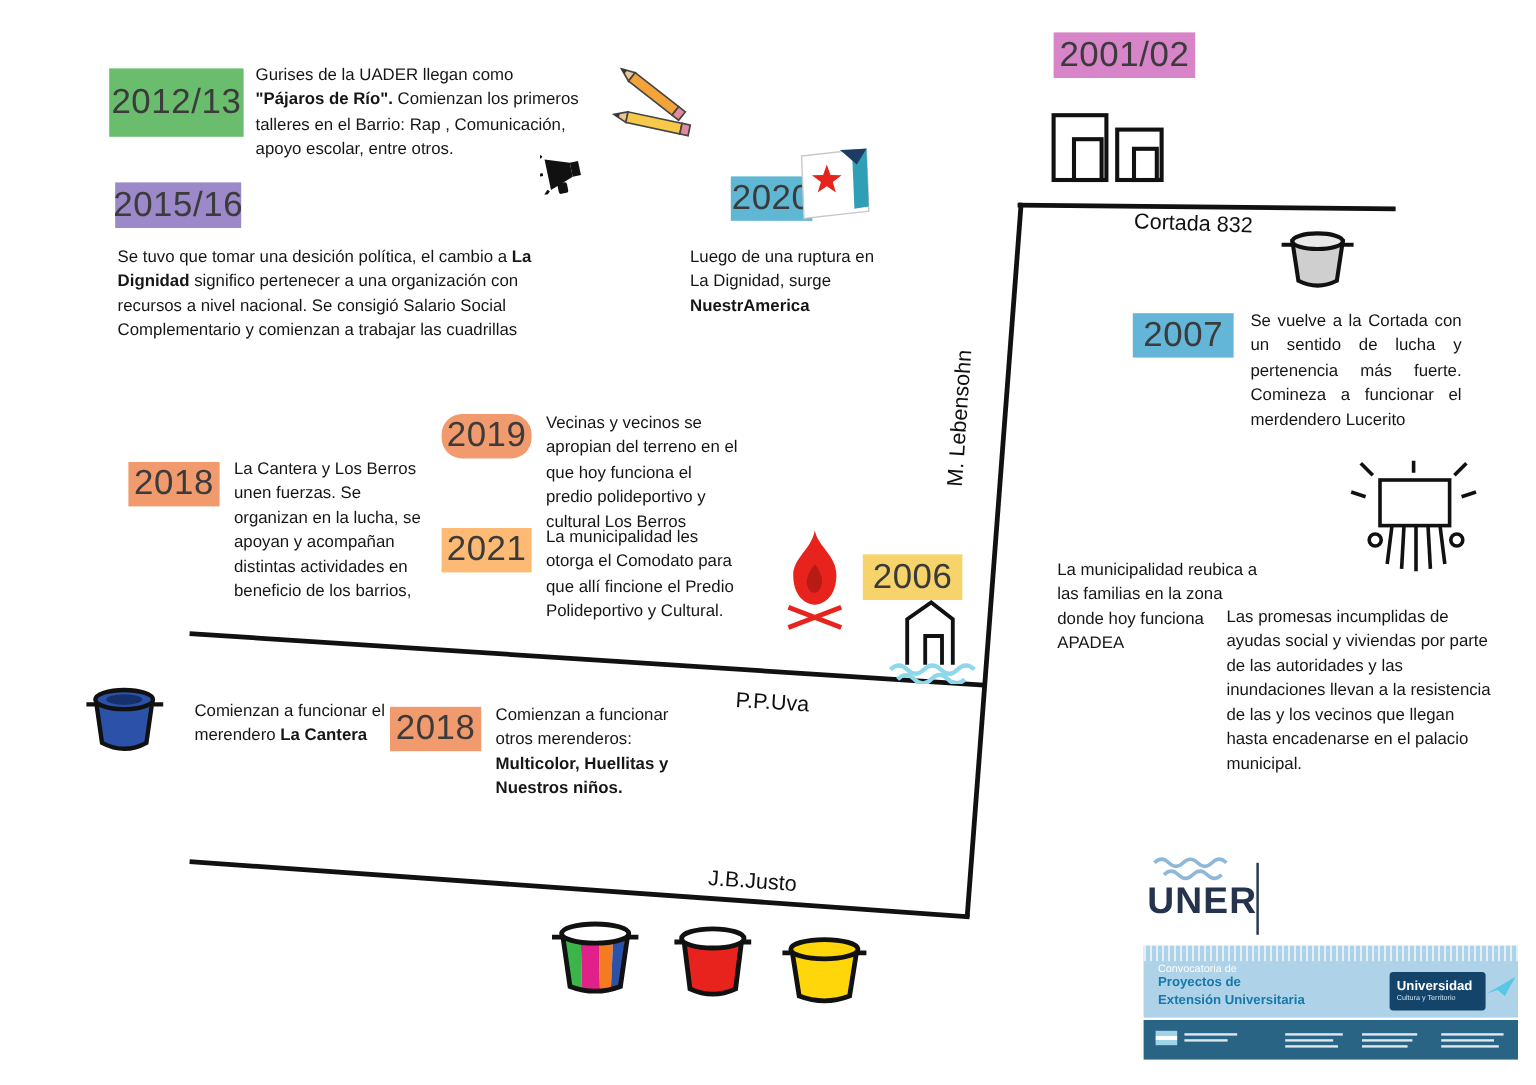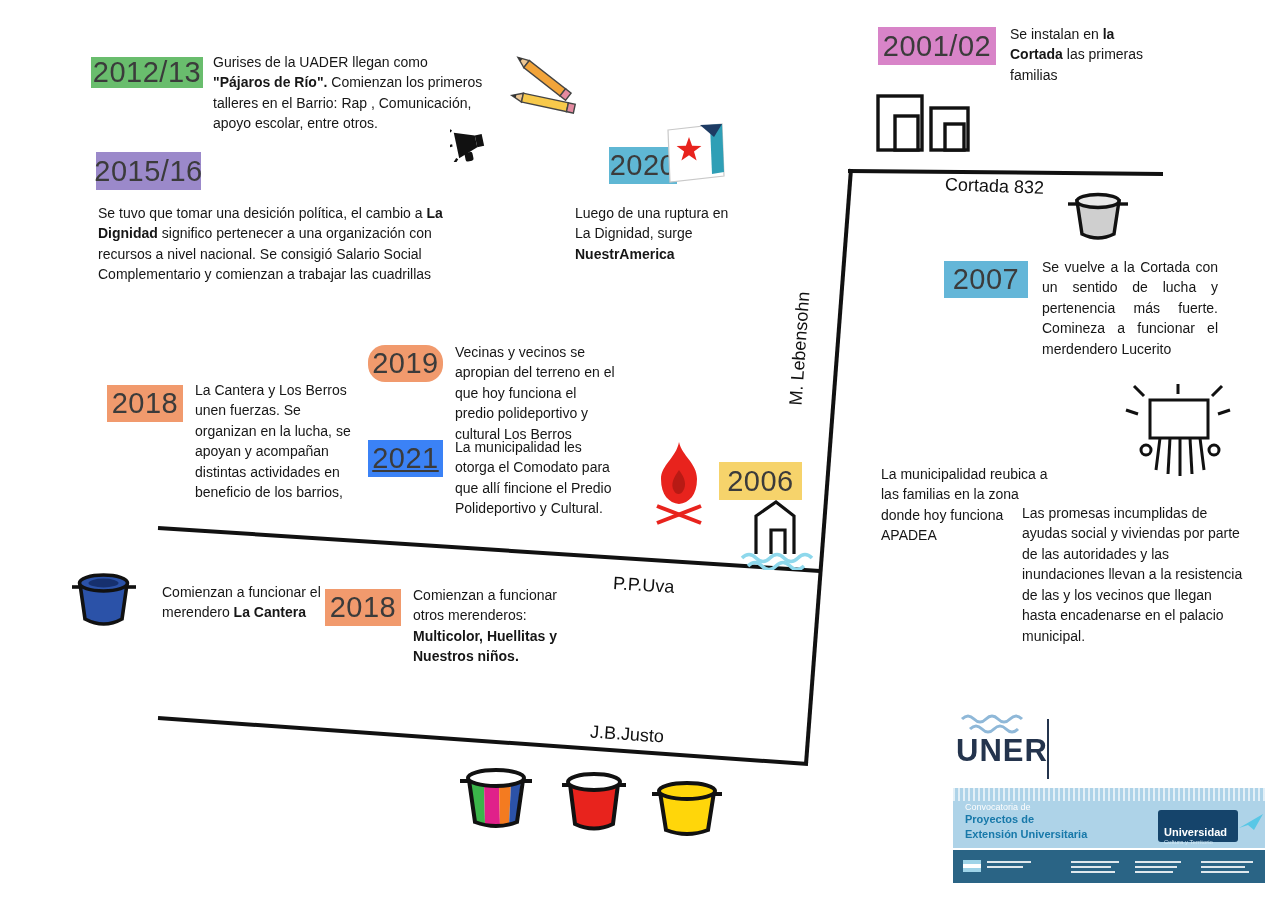--- a/index.html
+++ b/index.html
@@ -19,21 +19,21 @@
              letter-spacing:1px;color:#24344d}
   .logo-divider{position:absolute;left:97px;top:16px;width:2px;height:60px;background:#24344d}
   .faculty{position:absolute;left:108px;top:16px;font-size:23px;line-height:27px;color:#3c4654}
   .banner{position:absolute;left:3px;top:85px;width:312px;height:60px;background:#aed3e8}
   .crowd-strip{position:absolute;left:0;top:0;width:100%;height:13px;
                background:repeating-linear-gradient(90deg,rgba(255,255,255,.65) 0 2px,rgba(158,198,223,.0) 2px 5px)}
   .convocatoria{position:absolute;left:12px;top:14px;font-size:9px;color:#fdfdfd}
   .programa{position:absolute;left:12px;top:24px;font-size:11px;font-weight:700;
             line-height:15px;color:#1778a9}
   .chip{position:absolute;left:205px;top:22px;width:80px;height:32px;background:#15446b;
-        border-radius:3px;color:#fff;padding:16px 6px}
+        border-radius:3px;color:#fff;padding:6px 6px}
   .chip .u{font-size:11px;font-weight:700;line-height:12px}
   .chip .sub{font-size:6px;line-height:8px;color:#cfe6f2}
   .swoosh{position:absolute;left:286px;top:26px}
   .footerbar{position:absolute;left:3px;top:147px;width:312px;height:33px;background:#2a6485}
   .fgroup{position:absolute;top:8px}
   .fline{height:2px;background:rgba(255,255,255,.85);margin:3px 0}
   .fflag{width:18px;height:12px;background:linear-gradient(#9fd4e8 0 4px,#fff 4px 8px,#9fd4e8 8px 12px);
          display:inline-block}
 </style>
 </head>
@@ -46,35 +46,34 @@
     <line x1="851" y1="169" x2="806" y2="764" stroke="#111" stroke-width="4"></line>
     <line x1="158" y1="528" x2="820" y2="571" stroke="#111" stroke-width="4"></line>
     <line x1="158" y1="718" x2="808" y2="764" stroke="#111" stroke-width="4"></line>
   </svg>
 
   <div class="street-label" style="left:945px;top:176px;transform:rotate(2deg)">Cortada 832</div>
   <div class="street-label" style="left:725px;top:338px;width:150px;text-align:center;transform:rotate(-86deg)">M. Lebensohn</div>
   <div class="street-label" style="left:613px;top:575px;transform:rotate(3.5deg)">P.P.Uva</div>
   <div class="street-label" style="left:590px;top:724px;transform:rotate(4deg)">J.B.Justo</div>
 
-  <div class="badge" style="left: 91px; top: 57px; width: 112px; height: 31px; background: rgb(105, 189, 109);">2012/13</div>
+  <div class="badge" style="left: 91px; top: 57px; width: 112px; height: 57px; background: rgb(105, 189, 109);">2012/13</div>
   <div class="badge" style="left: 96px; top: 152px; width: 105px; height: 38px; background: rgb(155, 137, 202);">2015/16</div>
   <div class="badge" style="left: 573px; top: 147px; width: 68px; height: 37px; background: rgb(95, 183, 212); margin-left: 36px;">2020</div>
   <div class="badge" style="left: 878px; top: 27px; width: 118px; height: 38px; background: rgb(216, 132, 200);">2001/02</div>
   <div class="badge" style="left: 944px; top: 261px; width: 84px; height: 37px; background: rgb(100, 182, 216);">2007</div>
   <div class="badge" style="left: 368px; top: 345px; width: 75px; height: 37px; background: rgb(241, 154, 109); border-radius: 17px;">2019</div>
   <div class="badge" style="left: 107px; top: 385px; width: 76px; height: 37px; background: rgb(241, 154, 109);">2018</div>
-  <div class="badge" style="left: 368px; top: 440px; width: 75px; height: 37px; background: #3b82f6; text-decoration: underline;">2021</div>
+  <div class="badge" style="left: 368px; top: 440px; width: 75px; height: 37px; background: #fdba74;">2021</div>
   <div class="badge" style="left: 719px; top: 462px; width: 83px; height: 38px; background: rgb(246, 211, 107);">2006</div>
   <div class="badge" style="left: 325px; top: 589px; width: 76px; height: 37px; background: rgb(241, 154, 109);">2018</div>
 
   <div class="txt" style="left:213px;top:52px;width:275px"><span>Gurises de la UADER llegan como </span><span class="b">"Pájaros de Río".</span><span> Comienzan los primeros talleres en el Barrio: Rap , Comunicación, apoyo escolar, entre otros.</span></div>
   <div class="txt" style="left:98px;top:203px;width:352px"><span>Se tuvo que tomar una desición política, el cambio a </span><span class="b">La Dignidad</span><span> significo pertenecer a una organización con recursos a nivel nacional. Se consigió Salario Social Complementario y comienzan a trabajar las cuadrillas</span></div>
   <div class="txt" style="left:575px;top:203px;width:168px"><span>Luego de una ruptura en La Dignidad, surge </span><span class="b">NuestrAmerica</span></div>
-  <div class="txt" style="left:1010px;top:24px;width:160px"><span>Se instalan en </span><span class="b">la Cortada</span><span> las primeras familias</span></div>
   <div class="txt" style="left:1042px;top:257px;width:176px;text-align:justify">Se vuelve a la Cortada con un sentido de lucha y pertenencia más fuerte. Comineza a funcionar el merdendero Lucerito</div>
   <div class="txt" style="left:455px;top:342px;width:162px">Vecinas y vecinos se apropian del terreno en el que hoy funciona el predio polideportivo y cultural Los Berros</div>
   <div class="txt" style="left:455px;top:437px;width:165px">La municipalidad les otorga el Comodato para que allí fincione el Predio Polideportivo y Cultural.</div>
   <div class="txt" style="left:195px;top:380px;width:158px">La Cantera y Los Berros unen fuerzas. Se organizan en la lucha, se apoyan y acompañan distintas actividades en beneficio de los barrios,</div>
   <div class="txt" style="left:881px;top:464px;width:170px">La municipalidad reubica a las familias en la zona donde hoy funciona APADEA</div>
   <div class="txt" style="left:1022px;top:503px;width:226px">Las promesas incumplidas de ayudas social y viviendas por parte de las autoridades y las inundaciones llevan a la resistencia de las y los vecinos que llegan hasta encadenarse en el palacio municipal.</div>
   <div class="txt" style="left:162px;top:582px;width:165px"><span>Comienzan a funcionar el  merendero </span><span class="b">La Cantera</span></div>
   <div class="txt" style="left:413px;top:585px;width:165px"><span>Comienzan a funcionar otros merenderos: </span><span class="b">Multicolor, Huellitas y Nuestros niños.</span></div>
 
   <svg class="icon" style="left:503px;top:56px" width="82" height="64" viewBox="0 0 82 64">

